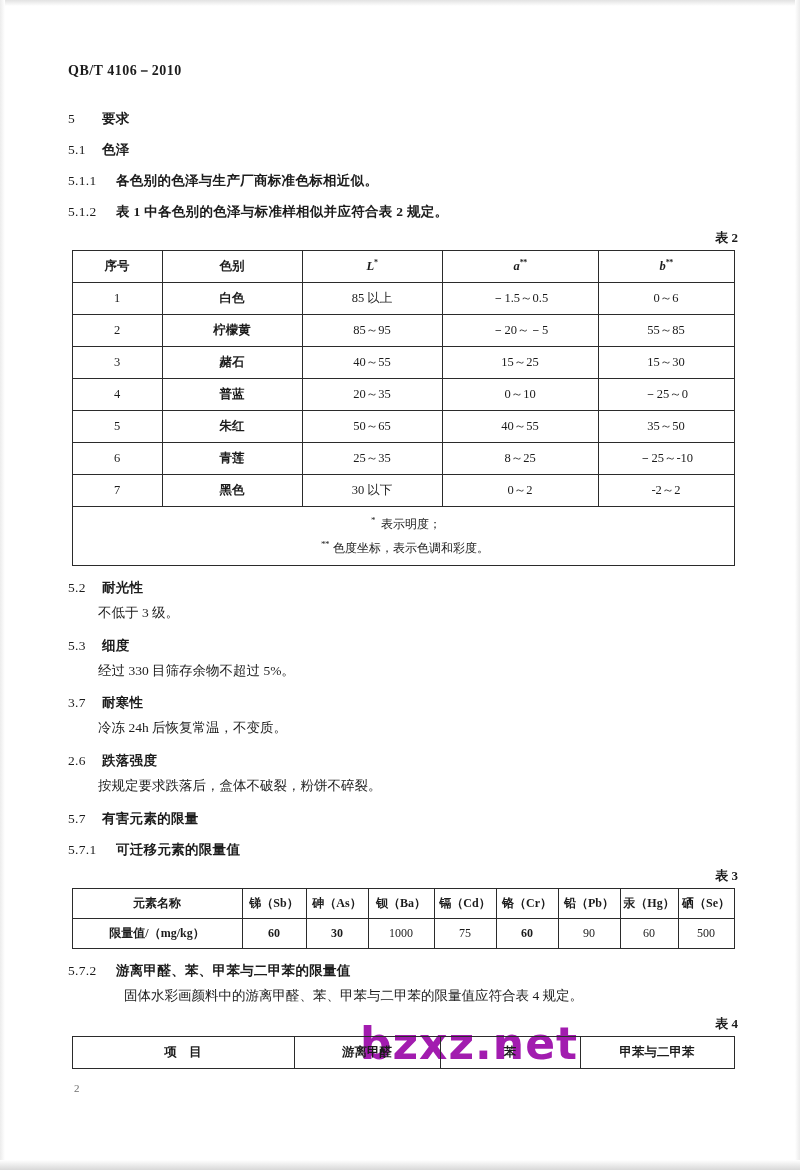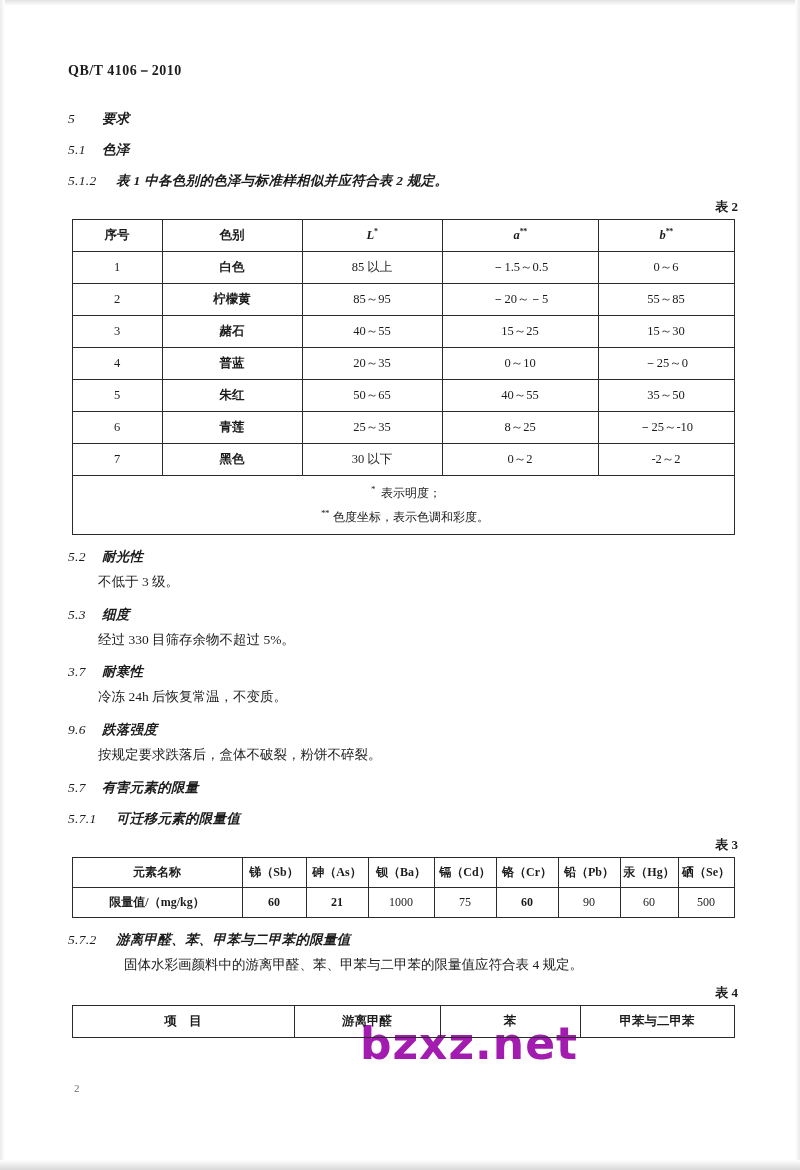--- a/index.html
+++ b/index.html
@@ -70,21 +70,20 @@
     letter-spacing: 0.5px;
     margin-bottom: 30px;
   }
   .std-no b { font-weight: bold; }
 
   .clause {
     font-size: 13.5px;
     font-weight: bold;
     margin: 13px 0 6px 0;
     letter-spacing: 0.3px;
-    font-style: italic;
   }
   .clause .num {
     display: inline-block;
     min-width: 34px;
     font-weight: normal;
   }
   .clause .num.wide { min-width: 48px; }
   .clause.top-level { margin-top: 4px; }
 
   .para {
@@ -178,20 +177,23 @@
     <div class="std-no"><b>QB/T  4106－2010</b></div>
 
     <div class="clause top-level">
       <span class="num">5</span><span>要求</span>
     </div>
 
     <div class="clause">
       <span class="num">5.1</span><span>色泽</span>
     </div>
 
+    <div class="clause">
+      <span class="num wide">5.1.1</span><span>各色别的色泽与生产厂商标准色标相近似。</span>
+    </div>
 
     <div class="clause">
       <span class="num wide">5.1.2</span><span>表 1 中各色别的色泽与标准样相似并应符合表 2 规定。</span>
     </div>
 
     <div class="tbl-caption">表 2</div>
 
     <table class="doc t2">
       <colgroup>
         <col style="width:90px">
@@ -278,21 +280,21 @@
     </div>
     <div class="para indent1">经过 330 目筛存余物不超过 5%。</div>
 
 
     <div class="clause">
       <span class="num">3.7</span><span>耐寒性</span>
     </div>
     <div class="para indent1">冷冻 24h 后恢复常温，不变质。</div>
 
     <div class="clause">
-      <span class="num">9.6</span><span>跌落强度</span>
+      <span class="num">2.6</span><span>跌落强度</span>
     </div>
     <div class="para indent1">按规定要求跌落后，盒体不破裂，粉饼不碎裂。</div>
 
     <div class="clause">
       <span class="num">5.7</span><span>有害元素的限量</span>
     </div>
 
     <div class="clause">
       <span class="num wide">5.7.1</span><span>可迁移元素的限量值</span>
     </div>
@@ -321,21 +323,21 @@
           <td>铬（Cr）</td>
           <td>铅（Pb）</td>
           <td>汞（Hg）</td>
           <td>硒（Se）</td>
         </tr>
       </thead>
       <tbody>
         <tr>
           <td class="rowhead">限量值/（mg/kg）</td>
           <td class="rowhead">60</td>
-          <td class="rowhead">21</td>
+          <td class="rowhead">30</td>
           <td>1000</td>
           <td>75</td>
           <td class="rowhead">60</td>
           <td>90</td>
           <td>60</td>
           <td>500</td>
         </tr>
       </tbody>
     </table>
 

